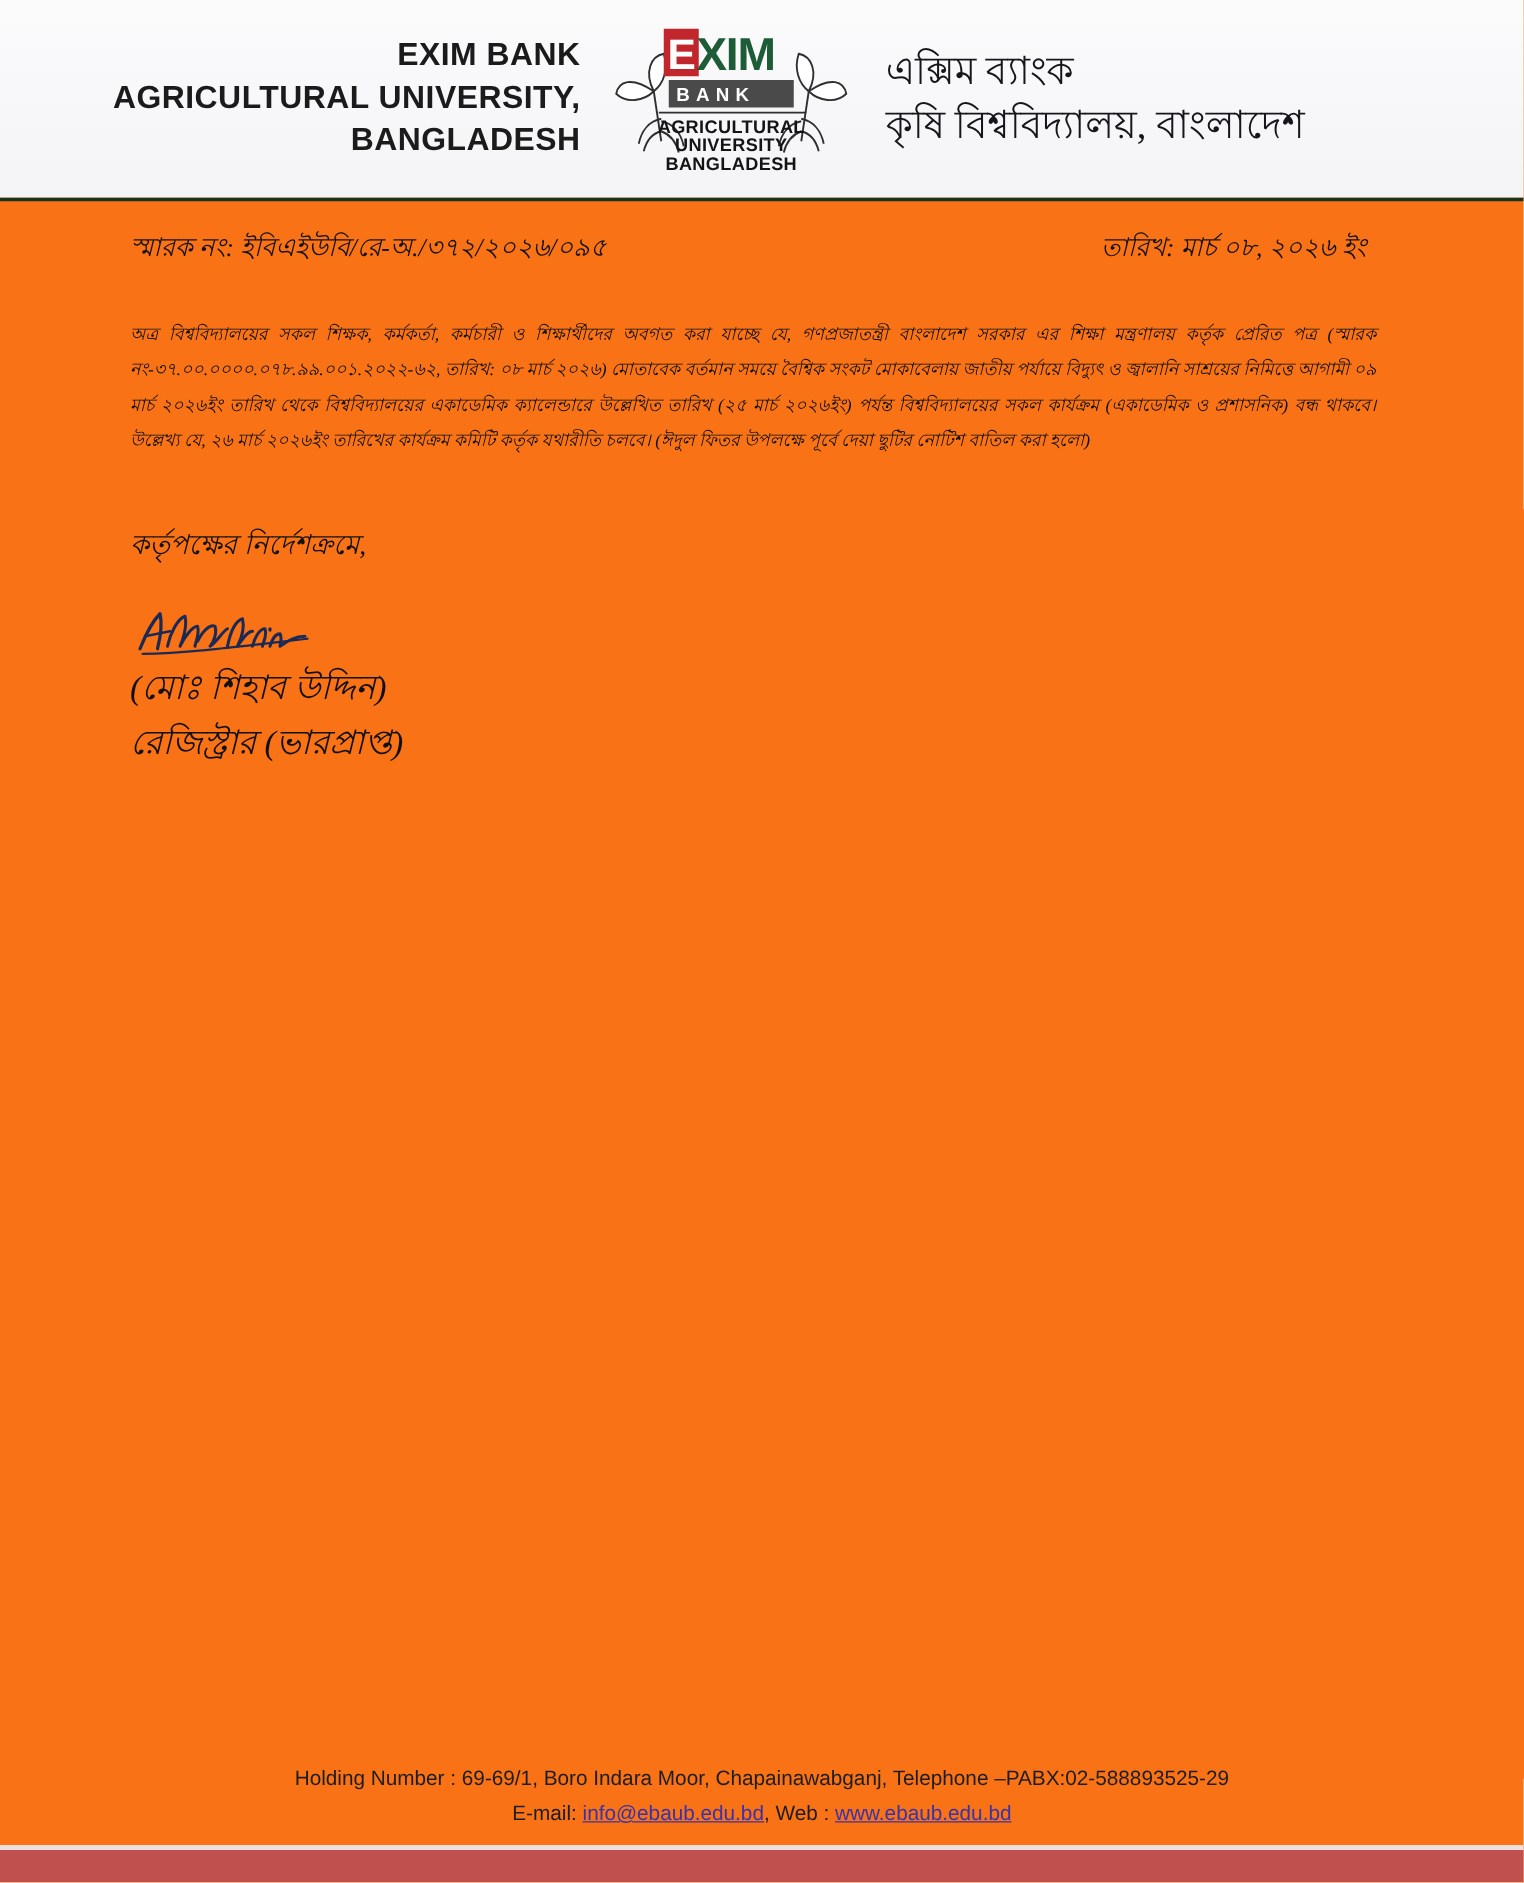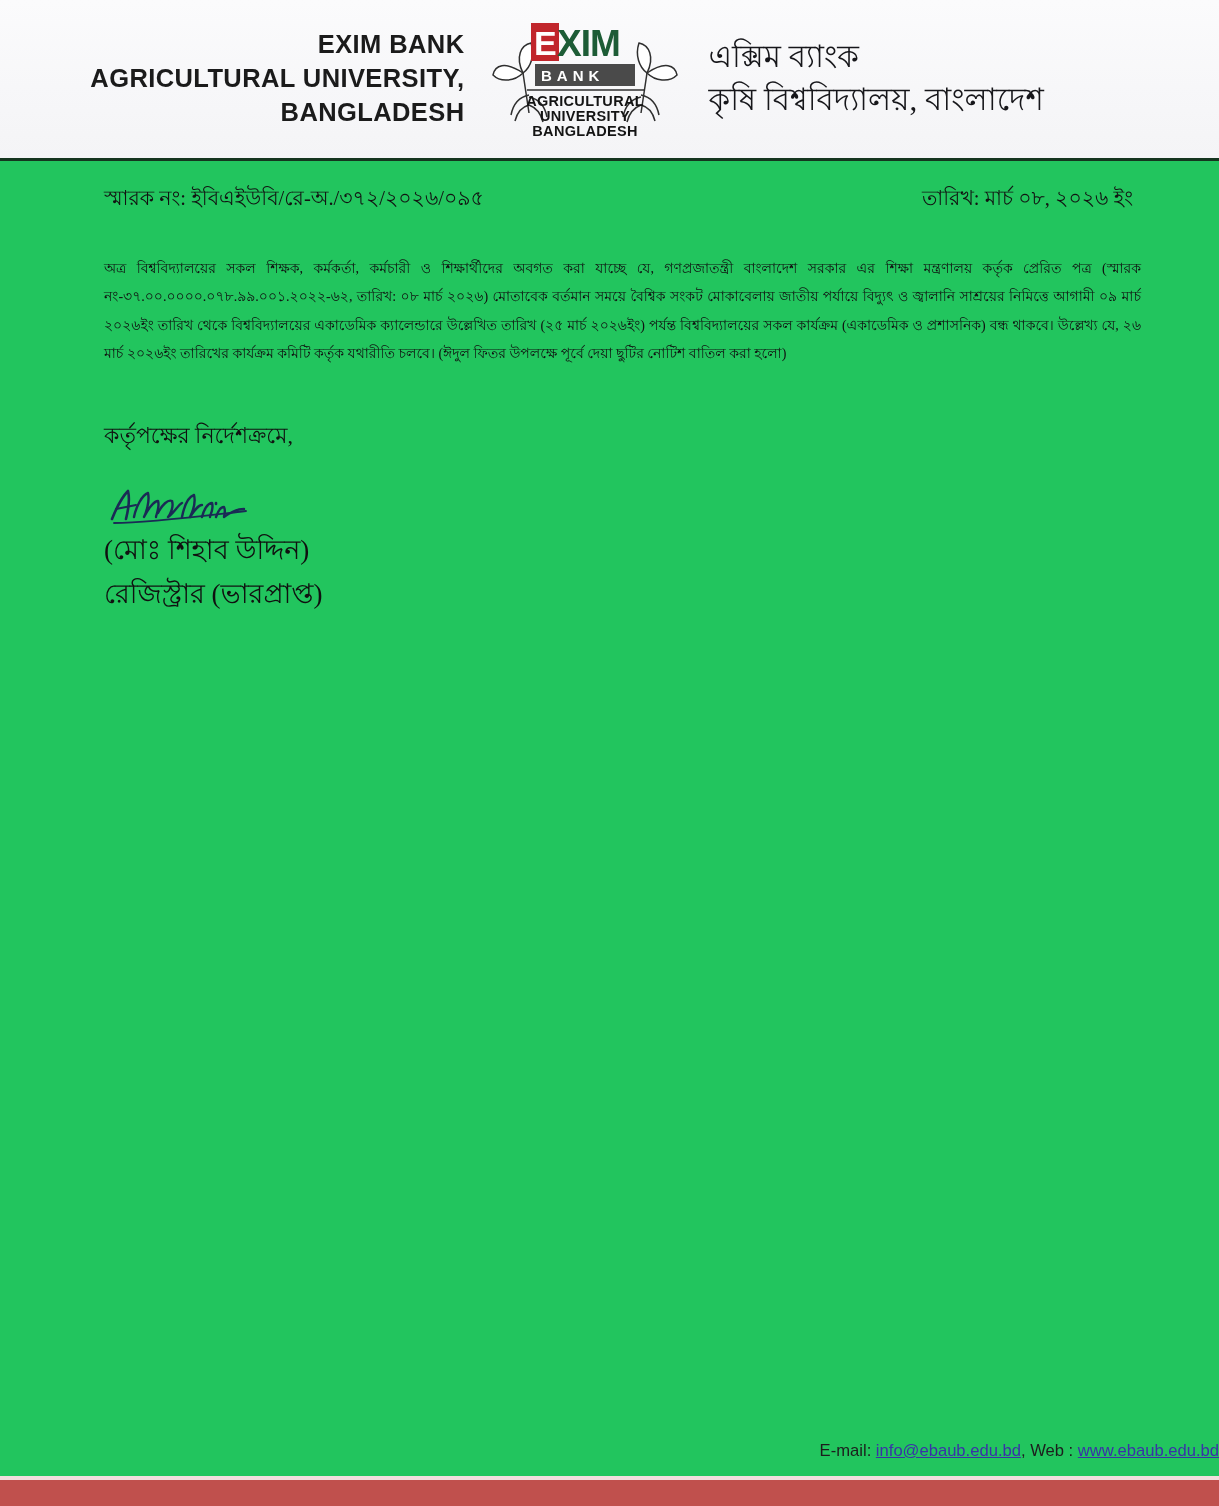--- a/index.html
+++ b/index.html
@@ -10,21 +10,21 @@
   }
   body {
     font-family: "Liberation Sans", "DejaVu Sans", sans-serif;
     color: #111111;
   }
   .page {
     position: relative;
     width: 1219px;
     height: 1506px;
     margin: 0 auto;
-    background: #22c55e;
+    background: #f97316;
     overflow: hidden;
     box-sizing: border-box;
   }
 
   
   .letterhead {
     position: relative;
     height: 158px;
     background: linear-gradient(180deg, #fbfbfc 0%, #f7f7f9 55%, #f4f4f6 100%);
     display: flex;
@@ -74,22 +74,23 @@
   
   .rule-green {
     height: 3px;
     background: #15351f;
     width: 100%;
   }
 
   
   .sheet {
     position: relative;
-    padding: 0 78px 0 104px;
-    box-sizing: border-box;
+    padding: 0 118px 0 104px;
+    box-sizing: border-box;
+    font-style: italic;
   }
 
   .memoline {
     display: flex;
     justify-content: space-between;
     align-items: baseline;
     margin-top: 22px;
     font-family: "Liberation Serif", "DejaVu Serif", serif;
     font-size: 20.5px;
     color: #121212;
@@ -153,21 +154,21 @@
     font-family: "Liberation Sans", sans-serif;
     font-size: 16.6px;
     line-height: 1.62;
     color: #1d1d1d;
   }
   .footer a,
   .footer .link {
     color: #3a32a8;
     text-decoration: underline;
   }
-  .footer-line2 { margin-top: 1px; text-align: right; }
+  .footer-line2 { margin-top: 1px; }
 
   .bottom-bar {
     position: absolute;
     left: 0;
     right: 0;
     bottom: 0;
     height: 26px;
     background: #c0504d;
   }
   .bottom-bar-shade {
@@ -264,18 +265,19 @@
           <path d="M10 40 C44 40, 90 34, 142 28" stroke-width="1.8"></path>
         </g>
       </svg>
     </div>
 
     <div class="signer">(মোঃ শিহাব উদ্দিন)</div>
     <div class="signer">রেজিস্ট্রার (ভারপ্রাপ্ত)</div>
   </div>
 
   <div class="footer">
+    <div class="footer-line1">Holding Number : 69-69/1, Boro Indara Moor, Chapainawabganj, Telephone –PABX:02-588893525-29</div>
     <div class="footer-line2"><span>E-mail: </span><span class="link">info@ebaub.edu.bd</span><span>, Web : </span><span class="link">www.ebaub.edu.bd</span></div>
   </div>
 
   <div class="bottom-bar-shade"></div>
   <div class="bottom-bar" style="background: rgb(192, 80, 77);"></div>
 </div>
 
 </body></html>

